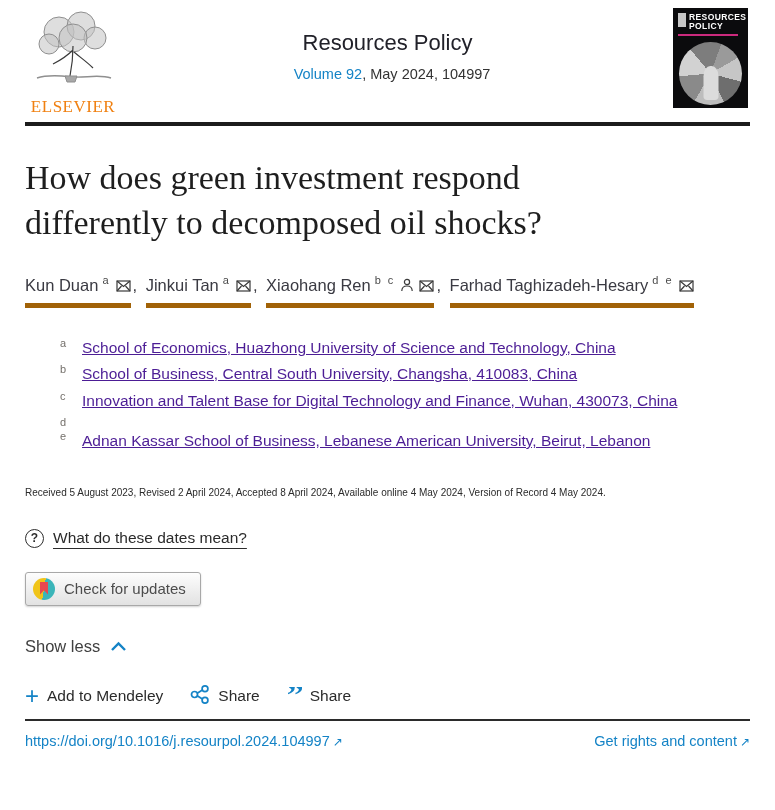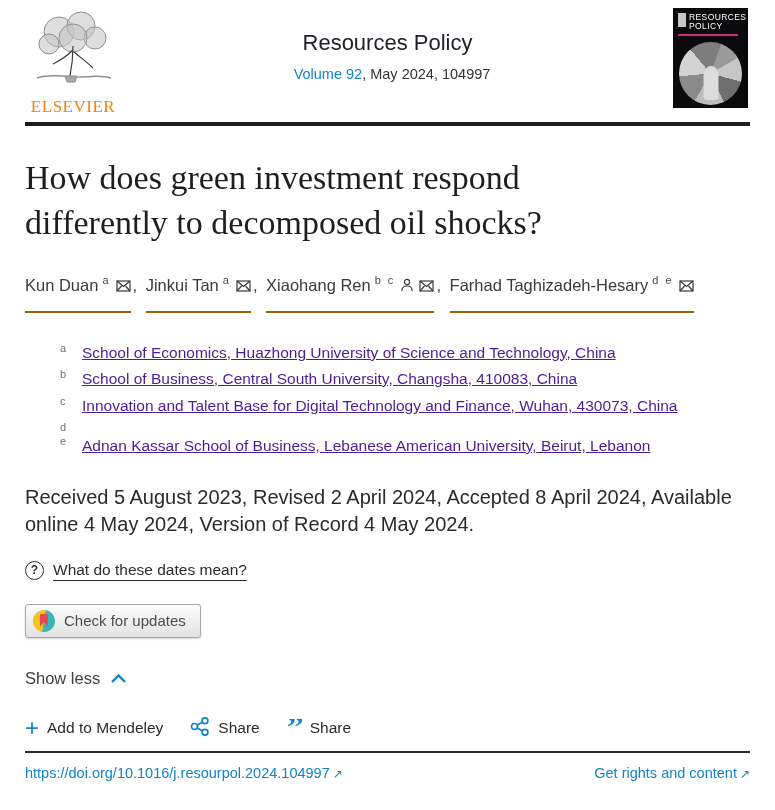--- a/index.html
+++ b/index.html
@@ -11,43 +11,43 @@
   .header { position: relative; height: 122px; }
   .elsevier { position: absolute; left: 0; top: 10px; width: 96px; text-align: center; cursor: pointer; }
   .elsevier-word { font-family: "Liberation Serif", serif; font-size: 17px; color: #f08011; letter-spacing: 0.5px; margin-top: 7px; }
   .journal-block { text-align: center; padding-top: 30px; }
   .journal-title { font-size: 22px; color: #212129; font-weight: 400; cursor: pointer; display: inline-block; }
   .volume-line { margin-top: 10px; font-size: 14.5px; color: #333333; }
   .volume-link { color: #1483c6; cursor: pointer; margin-left: 9px; }
   .cover { position: absolute; right: 2px; top: 8px; width: 75px; height: 100px; background: #0b0b0d; padding: 5px 5px 0 5px; cursor: pointer; }
   .cover-head { display: flex; gap: 3px; }
   .cover-minilogo { width: 8px; height: 14px; background: #c7c7c7; flex: 0 0 auto; }
-  .cover-title { color: #ffffff; font-size: 8.5px; font-weight: normal; letter-spacing: 0.4px; line-height: 9px; }
+  .cover-title { color: #ffffff; font-size: 8.5px; font-weight: bold; letter-spacing: 0.4px; line-height: 9px; }
   .cover-subtitle { height: 2px; background: #cc2a7d; margin-top: 3px; width: 92%; }
   .cover-globe { position: relative; width: 63px; height: 63px; border-radius: 50%; margin: 6px auto 0;
       background: conic-gradient(from 20deg, #9a9a9a 0 40deg, #c6c6c6 40deg 85deg, #6e6e6e 85deg 135deg, #bdbdbd 135deg 190deg, #8a8a8a 190deg 245deg, #d2d2d2 245deg 300deg, #7d7d7d 300deg 360deg); }
   .globe-statue { position: absolute; left: 50%; bottom: 5px; transform: translateX(-50%); width: 15px; height: 34px; background: #dcdcdc; border-radius: 45% 45% 25% 25% / 30% 30% 10% 10%; }
   .rule-heavy { height: 4px; background: #1c1c1c; }
 
   
   .article-title { font-family: "Liberation Serif", serif; font-weight: 400; font-size: 34px; line-height: 45px; color: #1e1e1e; margin-top: 29px; }
   .authors { margin-top: 29px; font-size: 16.5px; color: #3a3a42; }
-  .author { display: inline-block; border-bottom: 2px solid #a16207; padding-bottom: 15px; cursor: pointer; white-space: nowrap; }
+  .author { display: inline-block; border-bottom: 5px solid #a16207; padding-bottom: 7px; cursor: pointer; white-space: nowrap; }
   .author sup { font-size: 11px; color: #4a4a4a; margin-left: 4px; letter-spacing: 2px; }
   .author .a-icon { margin-left: 5px; vertical-align: -1px; }
   .author-sep { color: #3a3a42; margin: 0 4px 0 2px; }
 
   
   .affiliations { margin-top: 27px; padding-left: 35px; }
   .aff-row { display: flex; margin-bottom: 0; }
   .aff-label { flex: 0 0 22px; font-size: 11px; color: #74706b; padding-top: 2px; }
   .aff-text { font-size: 15.5px; color: #4c1d95; line-height: 26.5px; max-width: 650px; text-decoration: underline; }
 
   
-  .dates { margin-top: 24px; font-size: 20px; line-height: 27px; color: #2b2b2b; max-width: 730px; }
+  .dates { margin-top: 24px; font-size: 10px; line-height: 27px; color: #2b2b2b; max-width: 730px; }
   .dates-help { margin-top: 23px; display: flex; align-items: center; gap: 9px; }
   .q-icon { width: 19px; height: 19px; border: 1.6px solid #2d2d2d; border-radius: 50%; color: #2d2d2d;
       font-size: 12px; font-weight: bold; display: inline-flex; align-items: center; justify-content: center; flex: 0 0 auto; }
   .dates-help-link { font-size: 15.5px; color: #2b2b2b; text-decoration: underline; text-underline-offset: 5px; cursor: pointer; }
 
   
   .check-btn { margin-top: 24px; display: inline-flex; align-items: center; gap: 9px;
       border: 1px solid #a8a8a8; border-radius: 3px; background: linear-gradient(#fdfdfd, #e2e2e2);
       box-shadow: 0 1px 2px rgba(0,0,0,0.18); padding: 5px 14px 5px 7px; cursor: pointer; }
   .cm-icon { position: relative; width: 22px; height: 22px; border-radius: 50%;

